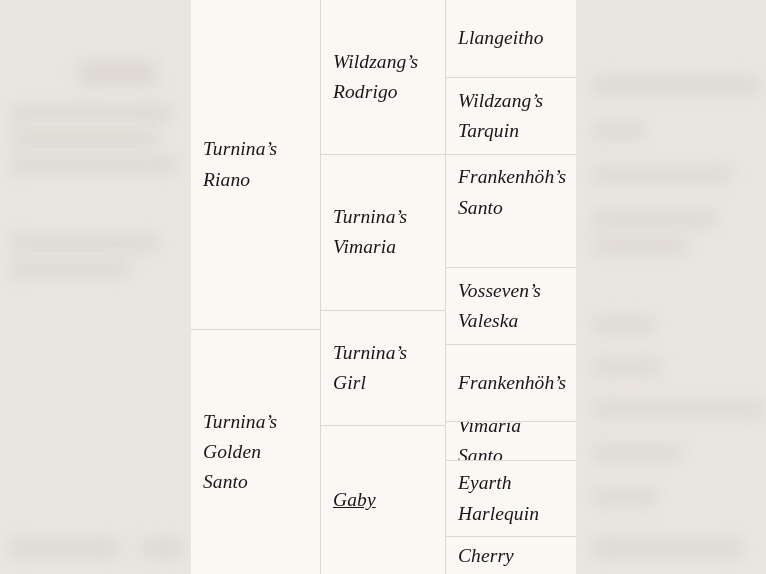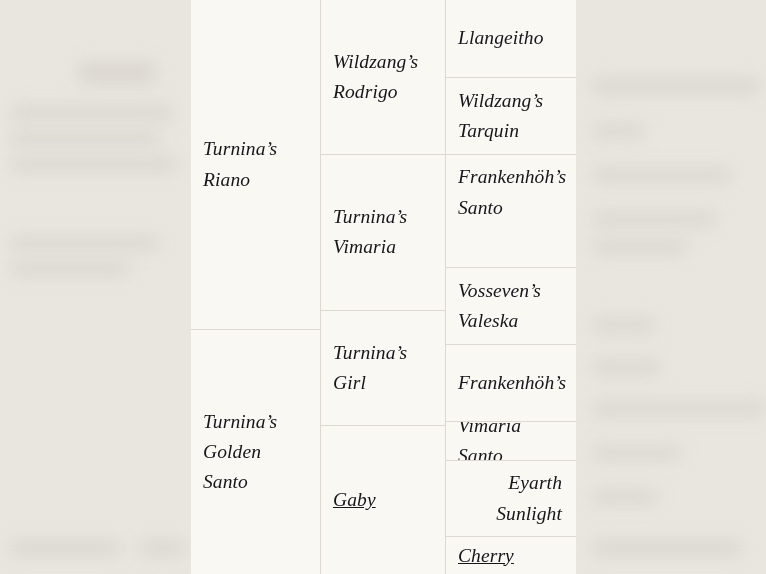--- a/index.html
+++ b/index.html
@@ -80,22 +80,22 @@
   .c2c { height: 123px; }
   .c2d { height: 158px; text-decoration: underline; }
 
   
   .c3a { height: 82px; }
   .c3b { height: 82px; }
   .c3c { height: 82px; }
   .c3d { height: 83px; margin-top: 36px; }
   .c3e { height: 82px; }
   .c3f { height: 41px; }
-  .c3g { height: 82px; align-items: flex-end; }
-  .c3h { height: 40px; text-decoration: underline; }
+  .c3g { height: 82px; }
+  .c3h { height: 40px; }
 </style>
 </head>
 <body>
 
 <div class="bg-blur">
   <div class="bg-blob" style="left:78px;  top:62px;  width:78px;  height:22px;"></div>
   <div class="bg-blob" style="left:10px;  top:106px; width:164px; height:14px;"></div>
   <div class="bg-blob" style="left:10px;  top:132px; width:150px; height:14px;"></div>
   <div class="bg-blob" style="left:10px;  top:158px; width:168px; height:14px;"></div>
   <div class="bg-blob" style="left:10px;  top:236px; width:150px; height:14px;"></div>
@@ -164,20 +164,20 @@
       <span>Valeska</span>
     </div>
     <div class="cell c3e sep-top">
       <span>Frankenhöh’s</span>
     </div>
     <div class="cell c3f sep-top">
       <span>Vimaria Santo</span>
     </div>
     <div class="cell c3g sep-top">
       <span>Eyarth</span>
-      <span>Sunlight</span>
+      <span>Harlequin</span>
     </div>
     <div class="cell c3h sep-top">
       <span>Cherry</span>
     </div>
   </div>
 
 </div>
 
 </body></html>

